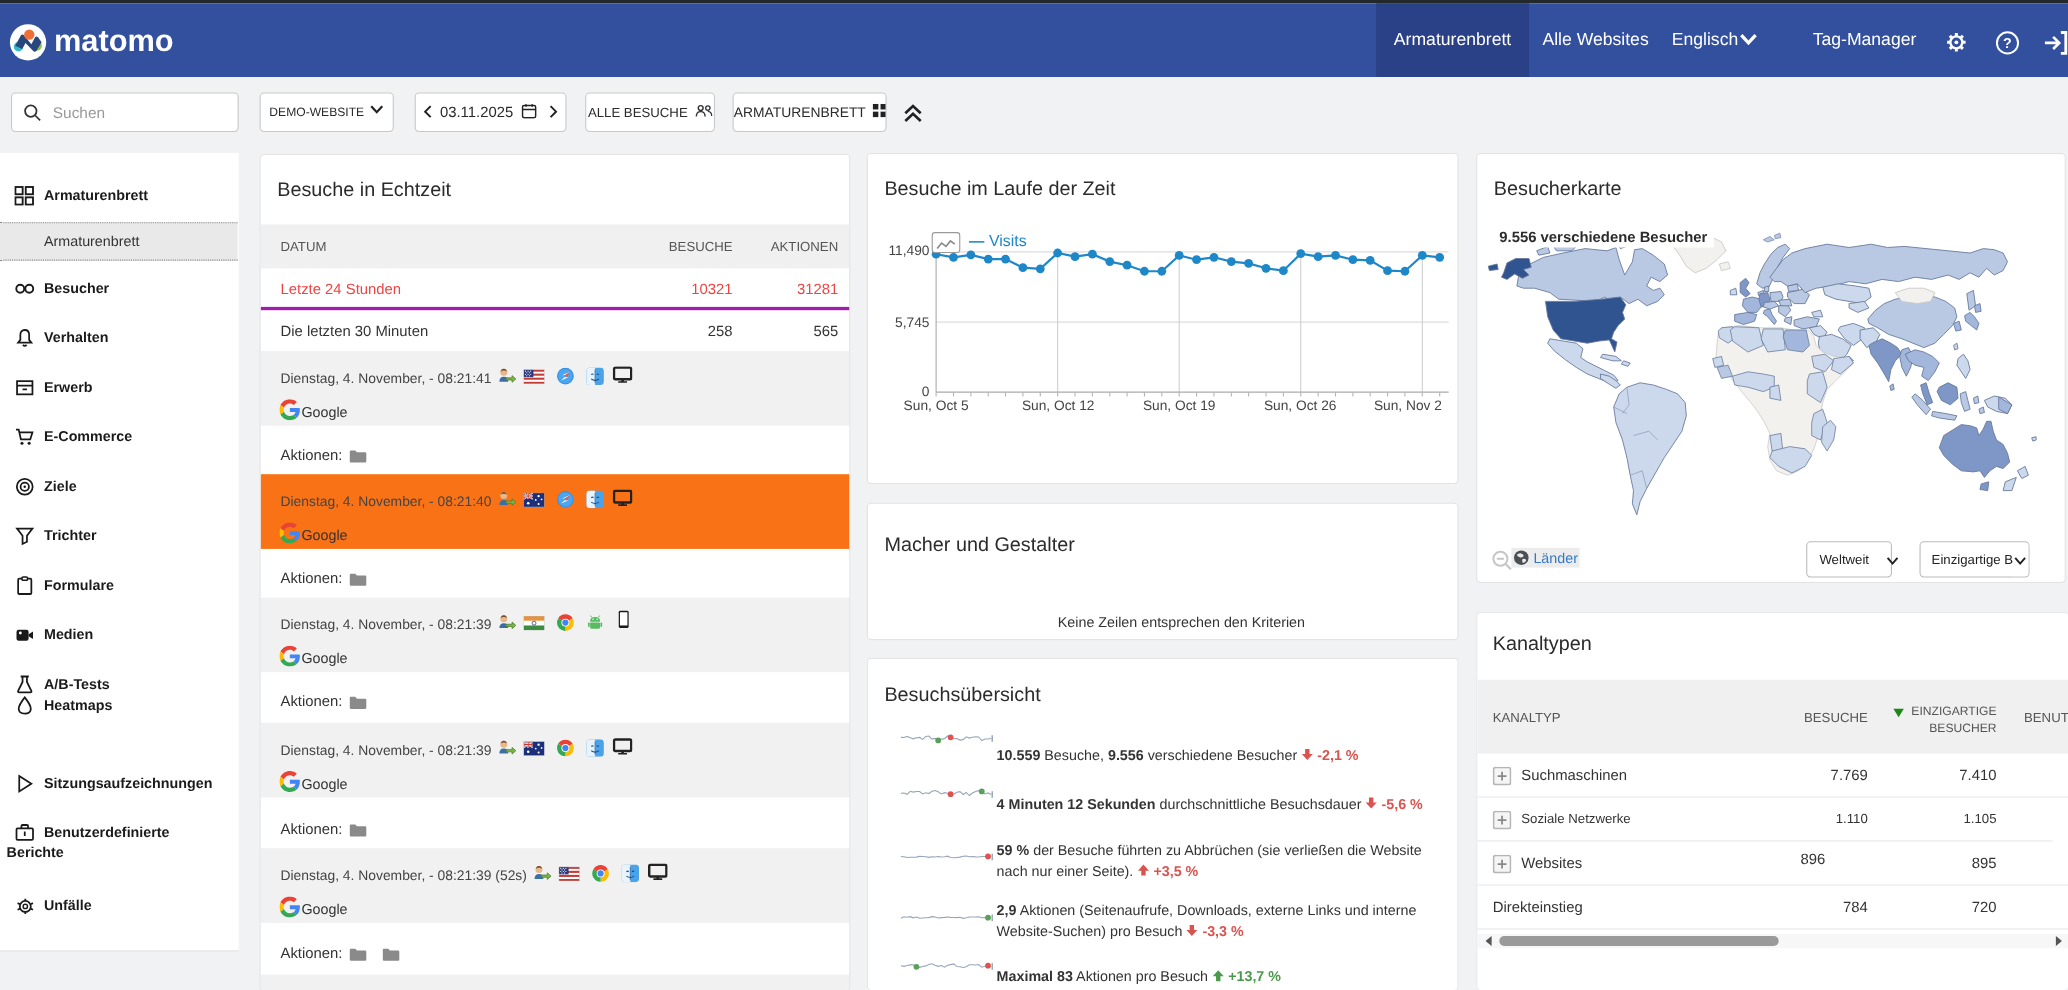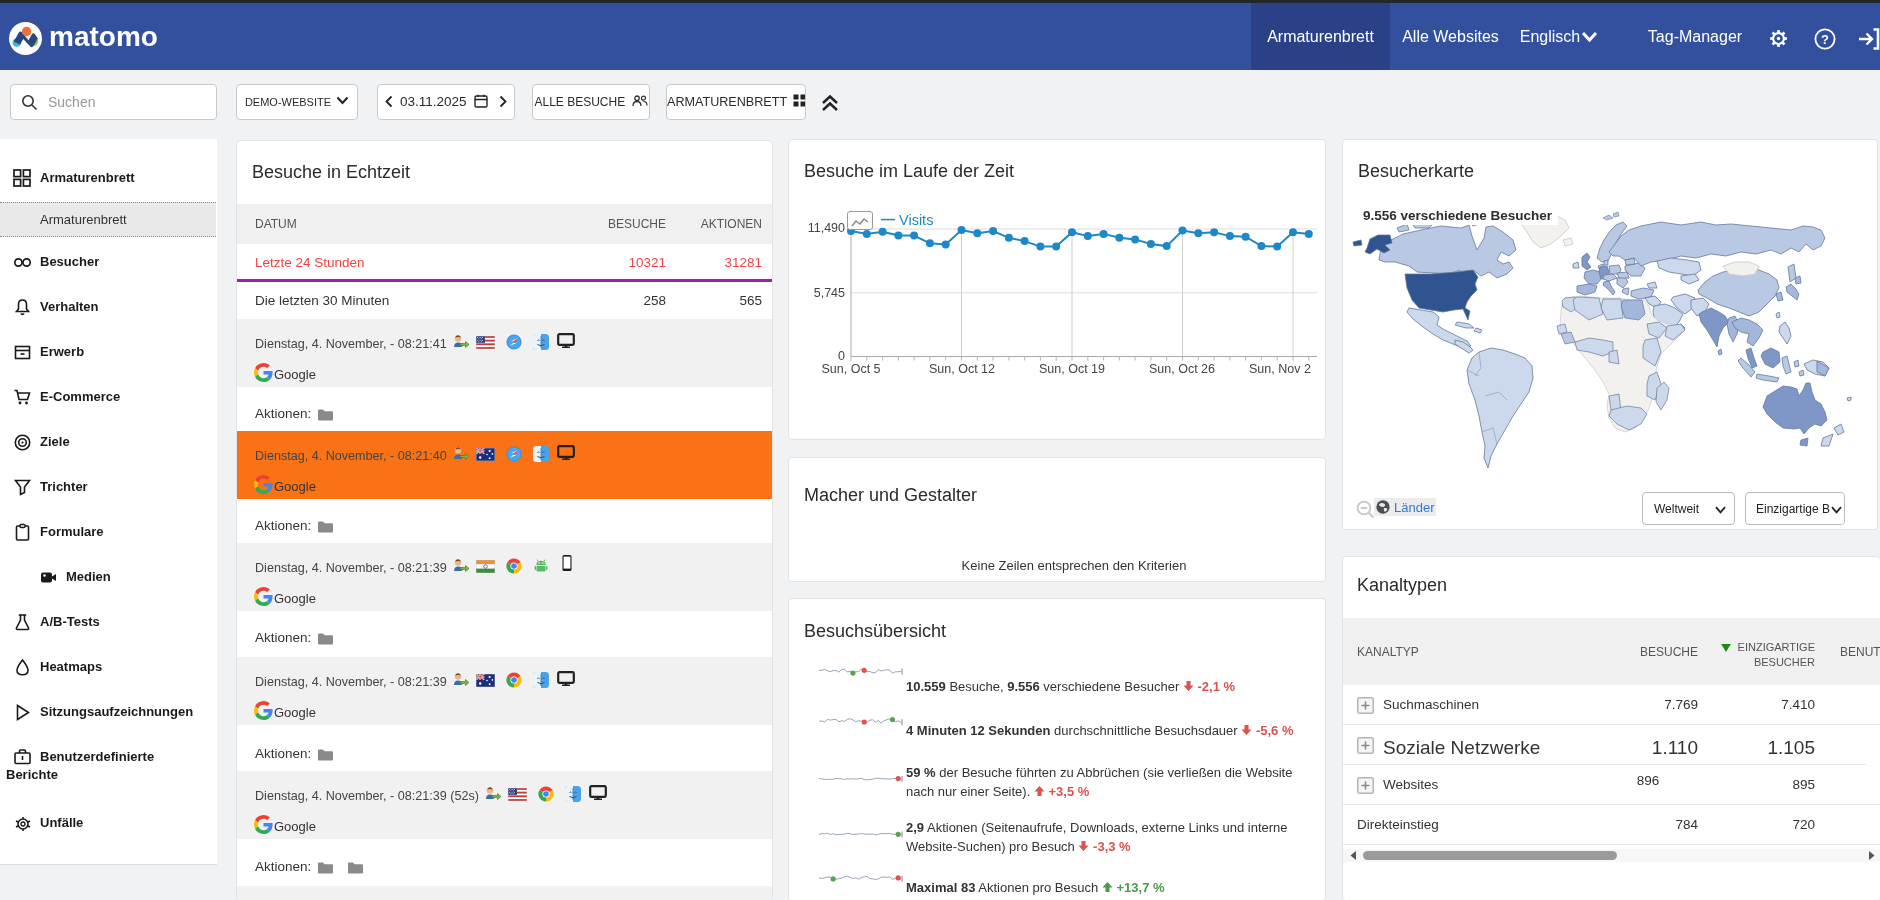--- a/index.html
+++ b/index.html
@@ -161,36 +161,36 @@
         </svg></span>
       <span class="lbl">Trichter</span>
     </div>
   <div class="mi" style="top:383px;">
       <span class="ic"><svg width="19" height="19" viewBox="0 0 19 19">
           <rect x="3.5" y="3" width="12" height="14" rx="1" fill="none" stroke="#1a1a1a" stroke-width="1.6"></rect>
           <rect x="7" y="1.5" width="5" height="3" rx="1" fill="#fff" stroke="#1a1a1a" stroke-width="1.4"></rect>
         </svg></span>
       <span class="lbl">Formulare</span>
     </div>
-  <div class="mi" style="top:428px;margin-left:26px;">
+  <div class="mi" style="top:428px;">
       <span class="ic"><svg width="19" height="19" viewBox="0 0 19 19">
           <rect x="2" y="4.5" width="11" height="10" rx="2" fill="#1a1a1a"></rect>
           <path d="M13 8.5 L17 6 L17 13 L13 10.5 Z" fill="#1a1a1a"></path>
           <circle cx="5.5" cy="7.5" r="1.3" fill="#fff"></circle>
         </svg></span>
       <span class="lbl">Medien</span>
     </div>
   <div class="mi" style="top:473px;">
       <span class="ic"><svg width="19" height="19" viewBox="0 0 19 19">
           <path d="M7.5 2 L7.5 7 L3.5 15 Q3 16.5 4.5 16.5 L14.5 16.5 Q16 16.5 15.5 15 L11.5 7 L11.5 2" fill="none" stroke="#1a1a1a" stroke-width="1.6"></path>
           <line x1="5.8" y1="2" x2="13.2" y2="2" stroke="#1a1a1a" stroke-width="1.6"></line>
         </svg></span>
       <span class="lbl">A/B-Tests</span>
     </div>
-  <div class="mi" style="top:518px;padding-left:24px;">
+  <div class="mi" style="top:492px;padding-left:24px;">
       <span class="ic"><svg width="19" height="19" viewBox="0 0 19 19">
           <path d="M9.5 2 Q15 9 15 12.3 Q15 16.8 9.5 16.8 Q4 16.8 4 12.3 Q4 9 9.5 2 Z" fill="none" stroke="#1a1a1a" stroke-width="1.6"></path>
         </svg></span>
       <span class="lbl">Heatmaps</span>
     </div>
   <div class="mi" style="top:563px;">
       <span class="ic"><svg width="19" height="19" viewBox="0 0 19 19">
           <path d="M4.5 2.5 L15.5 9.5 L4.5 16.5 Z" fill="none" stroke="#1a1a1a" stroke-width="1.6"></path>
         </svg></span>
       <span class="lbl">Sitzungsaufzeichnungen</span>
@@ -729,21 +729,21 @@
       <circle cx="8" cy="8" r="6.4" fill="none" stroke="#c6c6c6" stroke-width="1.8"></circle>
       <line x1="4.8" y1="8" x2="11.2" y2="8" stroke="#c6c6c6" stroke-width="1.8"></line>
       <line x1="13" y1="13" x2="17.5" y2="17.5" stroke="#c6c6c6" stroke-width="2"></line>
     </svg>
   <div class="abs" style="left:31px;top:358px;width:62px;height:18px;background:#ececec;"></div>
   <svg class="abs" style="left:33px;top:360px;" width="14" height="14" viewBox="0 0 19 19">
       <circle cx="9.5" cy="9.5" r="9" fill="#4a4f54"></circle>
       <path d="M4 6 Q7 3 10 4.5 Q13 5.5 12 8 Q10 10 7.5 9 Q4.5 8.5 4 6 Z M11 11 Q14.5 10 15.5 12.5 Q14 16 11.5 16 Q10 13.5 11 11 Z" fill="#e8e8e8"></path>
     </svg>
   <span class="abs" style="left:51px;top:360px;font-size:13px;color:#3578c8;">Länder</span>
-  <div class="abs" style="left:299px;top:352px;width:93px;height:33px;border:1px solid #bbb;border-radius:4px;background:#fff;">
+  <div class="abs" style="left:299px;top:352px;width:78px;height:33px;border:1px solid #bbb;border-radius:4px;background:#fff;">
     <span class="abs" style="left:11px;top:9px;font-size:12px;color:#222;">Weltweit</span>
     <svg class="abs" style="left:72px;top:13px;" width="11" height="8" viewBox="0 0 11 8">
         <path d="M1 1.2 L5.5 6.3 L10 1.2" fill="none" stroke="#222" stroke-width="1.8"></path>
       </svg>
   </div>
   <div class="abs" style="left:402px;top:352px;width:100px;height:33px;border:1px solid #bbb;border-radius:4px;background:#fff;overflow:hidden;">
     <span class="abs" style="left:10px;top:9px;font-size:12px;color:#222;white-space:nowrap;">Einzigartige Bes</span>
     <div class="abs" style="left:84px;top:1px;width:15px;height:30px;background:#fff;"></div>
       <svg class="abs" style="left:85px;top:13px;" width="11" height="8" viewBox="0 0 11 8">
         <path d="M1 1.2 L5.5 6.3 L10 1.2" fill="none" stroke="#222" stroke-width="1.8"></path>
@@ -762,21 +762,21 @@
     <span class="abs" style="left:497px;top:27px;">BENUTZE</span>
   </div>
   <div class="abs" style="left:0;top:128px;width:538px;height:40px;border-bottom:1px solid #e8e8e8;font-size:13.5px;color:#333;">
     <svg class="abs" style="left:14px;top:12px;" width="17" height="17" viewBox="0 0 17 17">
         <use href="#i-plus"></use>
       </svg>
     <span class="abs" style="left:40px;top:12px;">Suchmaschinen</span>
     <span class="abs num" style="left:255px;top:12px;width:100px;text-align:right;">7.769</span>
     <span class="abs num" style="left:372px;top:12px;width:100px;text-align:right;">7.410</span>
   </div>
-  <div class="abs" style="left:0;top:168px;width:523px;height:40px;border-bottom:1px solid #e8e8e8;font-size:19px;color:#333;">
+  <div class="abs" style="left:0;top:168px;width:523px;height:40px;border-bottom:1px solid #e8e8e8;font-size:12px;color:#333;">
     <svg class="abs" style="left:14px;top:12px;" width="17" height="17" viewBox="0 0 17 17">
         <use href="#i-plus"></use>
       </svg>
     <span class="abs" style="left:40px;top:12px;">Soziale Netzwerke</span>
     <span class="abs num" style="left:255px;top:12px;width:100px;text-align:right;">1.110</span>
     <span class="abs num" style="left:372px;top:12px;width:100px;text-align:right;">1.105</span>
   </div>
   <div class="abs" style="left:0;top:208px;width:538px;height:40px;border-bottom:1px solid #e8e8e8;font-size:13.5px;color:#333;">
     <svg class="abs" style="left:14px;top:12px;" width="17" height="17" viewBox="0 0 17 17">
         <use href="#i-plus"></use>

